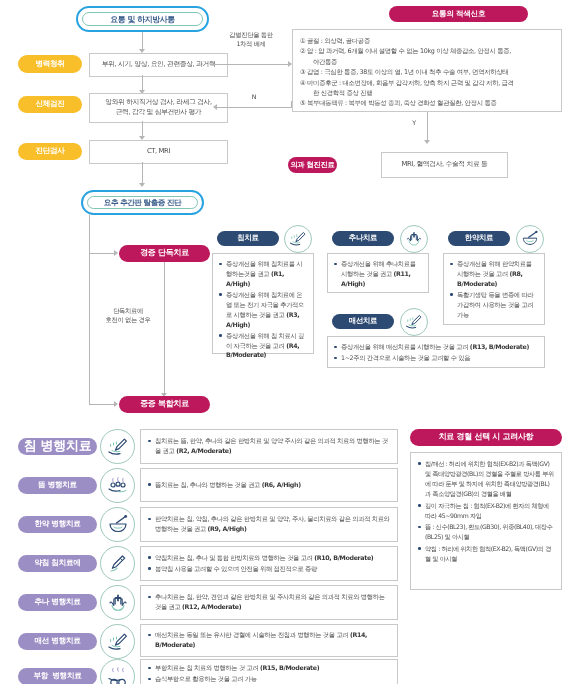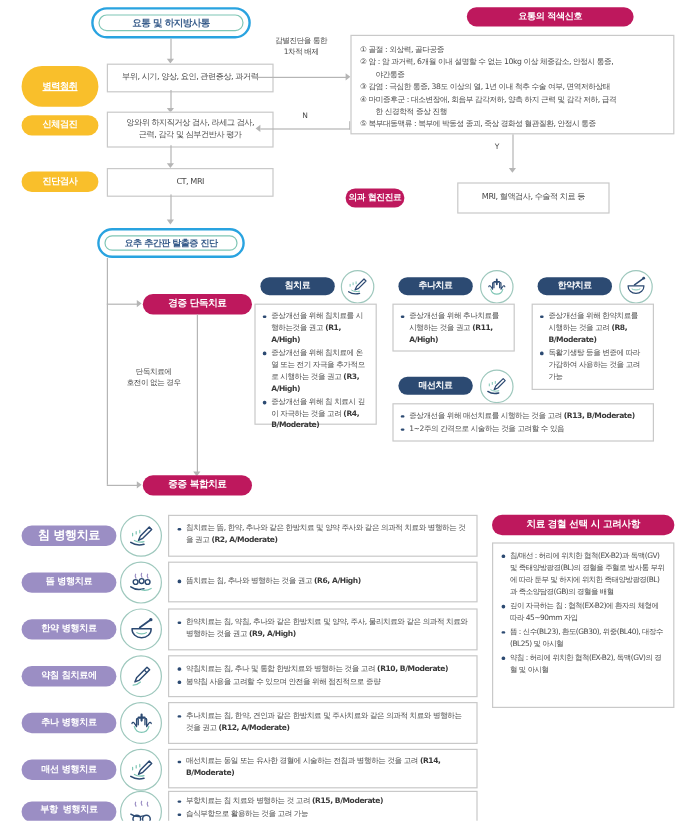--- a/index.html
+++ b/index.html
@@ -109,21 +109,21 @@
 
 <div class="term" style="left:76px;top:6px;width:133px;height:26px;">
   <div class="term-inner" style="font-size:8px;">
     <span>요통 및 하지방사통</span>
   </div>
 </div>
 
 <div class="ln lnv" style="left:142px;top:32px;height:18px;"></div>
 <div class="arw arw-d" style="left:139px;top:49px;"></div>
 
-<div class="pill pill-yellow" style="left:18px;top:55px;width:64px;height:34px;font-size:7.6px;text-decoration:underline;">
+<div class="pill pill-yellow" style="left:18px;top:55px;width:64px;height:18px;font-size:7.6px;">
   <span>병력청취</span>
 </div>
 <div class="boxgray" style="left:73px;top:53px;width:137px;height:22px;font-size:6.8px;">
   <span>부위, 시기, 양상, 요인, 관련증상, 과거력</span>
 </div>
 
 <div class="ln lnv" style="left:142px;top:75px;height:16px;"></div>
 <div class="arw arw-d" style="left:139px;top:90px;"></div>
 
 <div class="ln lnh" style="left:210px;top:64px;width:79px;"></div>
@@ -286,21 +286,21 @@
 </div>
 <div class="rec-box" style="left:327px;top:336px;width:218px;height:32px;">
   <div class="rec-item">
     <span>증상개선을 위해 매선치료를 시행하는 것을 고려 </span><span class="grade">(R13, B/Moderate)</span>
   </div>
   <div class="rec-item">
     <span>1~2주의 간격으로 시술하는 것을 고려할 수 있음</span><span class="grade"></span>
   </div>
 </div>
 
-<div class="pill pill-purple" style="left:18px;top:438px;width:79px;height:17px;font-size:10px;">
+<div class="pill pill-purple" style="left:18px;top:438px;width:79px;height:17px;font-size:13px;">
   <span>침 병행치료</span>
 </div>
 <div class="iconc" style="left:100px;top:429px;width:35px;height:35px;">
   <svg width="24" height="24" viewBox="0 0 24 24">
     <path d="M3 17c3 2 7 2.6 11 1.6" stroke="#2c4a72" stroke-width="1.3" fill="none" stroke-linecap="round"></path>
     <path d="M6 15.4c2.2 1.4 5 1.8 8 1" stroke="#7fc6b5" stroke-width="1" fill="none" stroke-linecap="round"></path>
     <path d="M18.4 4.2 11 11.6l-1.6 3.6 3.6-1.6 7.4-7.4z" fill="none" stroke="#2c4a72" stroke-width="1.2" stroke-linejoin="round"></path>
     <path d="M4.5 9.5v2M7.5 8v2M10.5 7v2" stroke="#7fc6b5" stroke-width="1" stroke-linecap="round"></path>
   </svg>
 </div>

